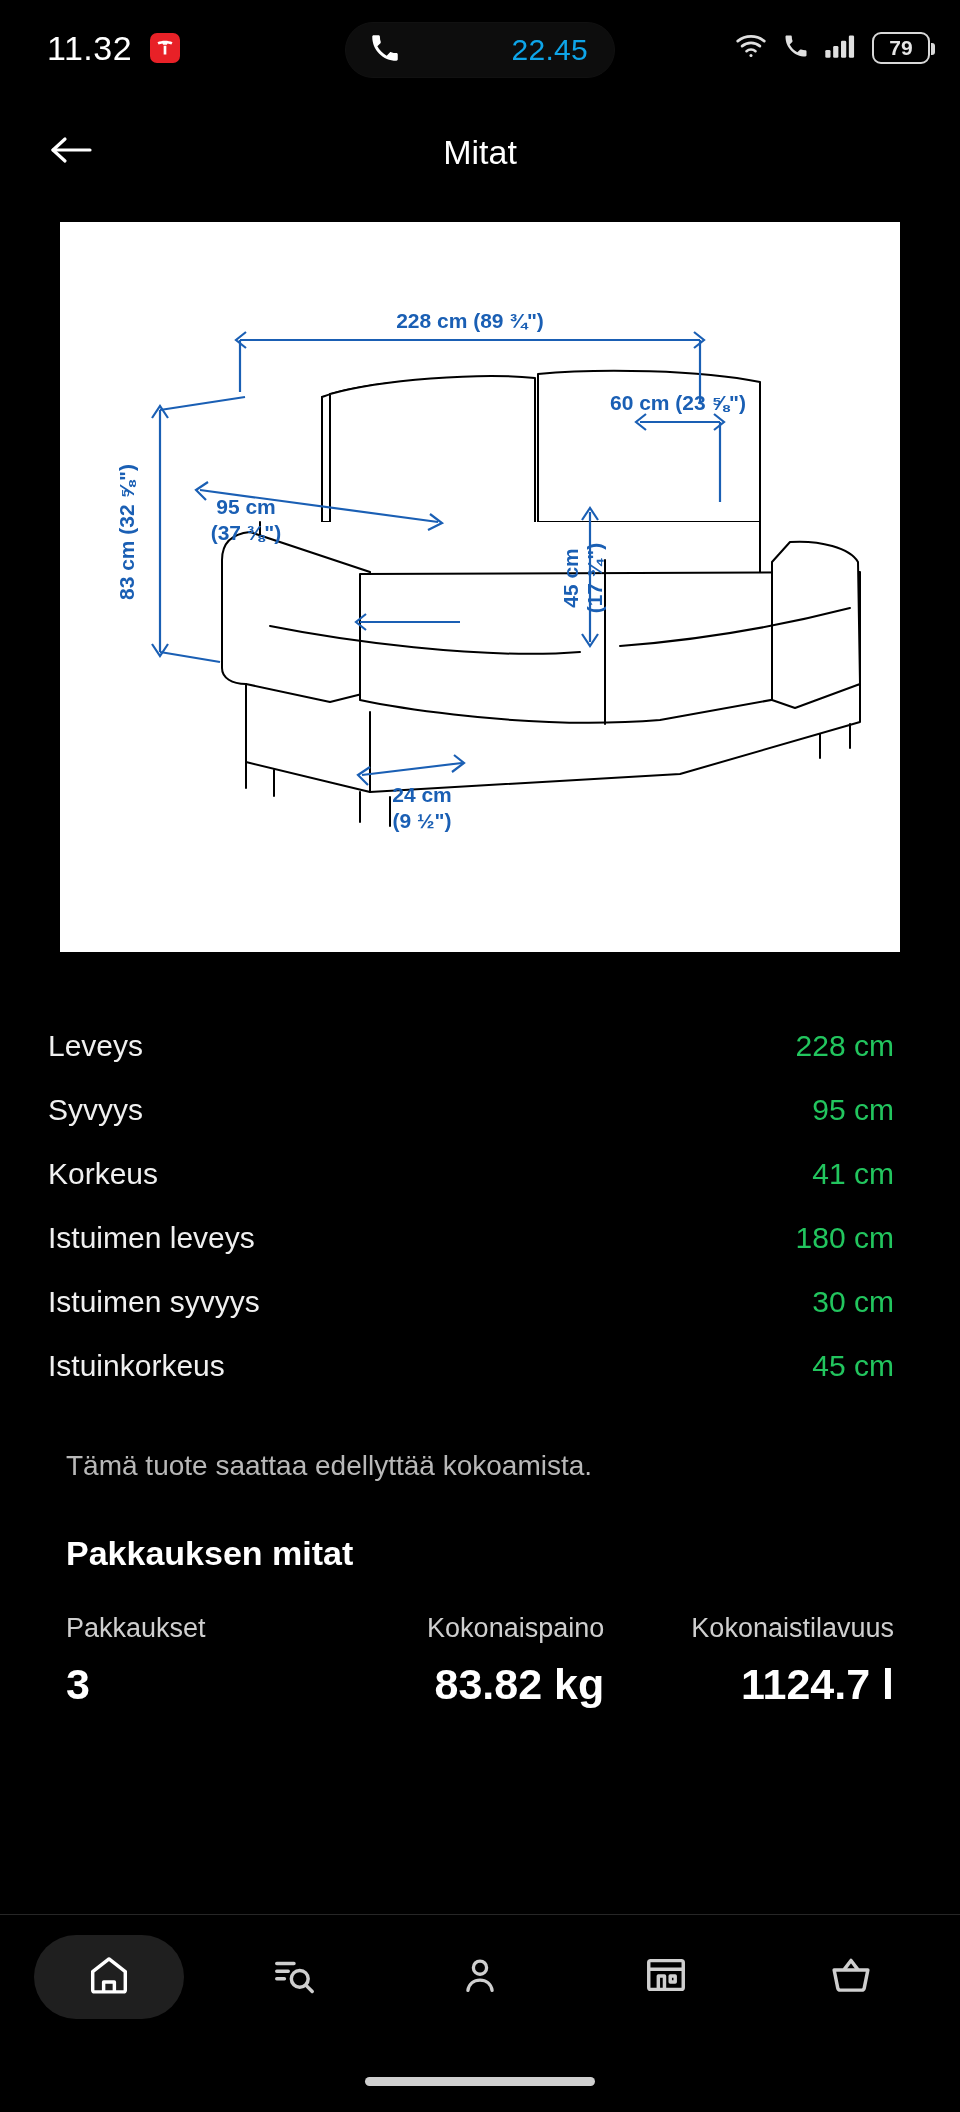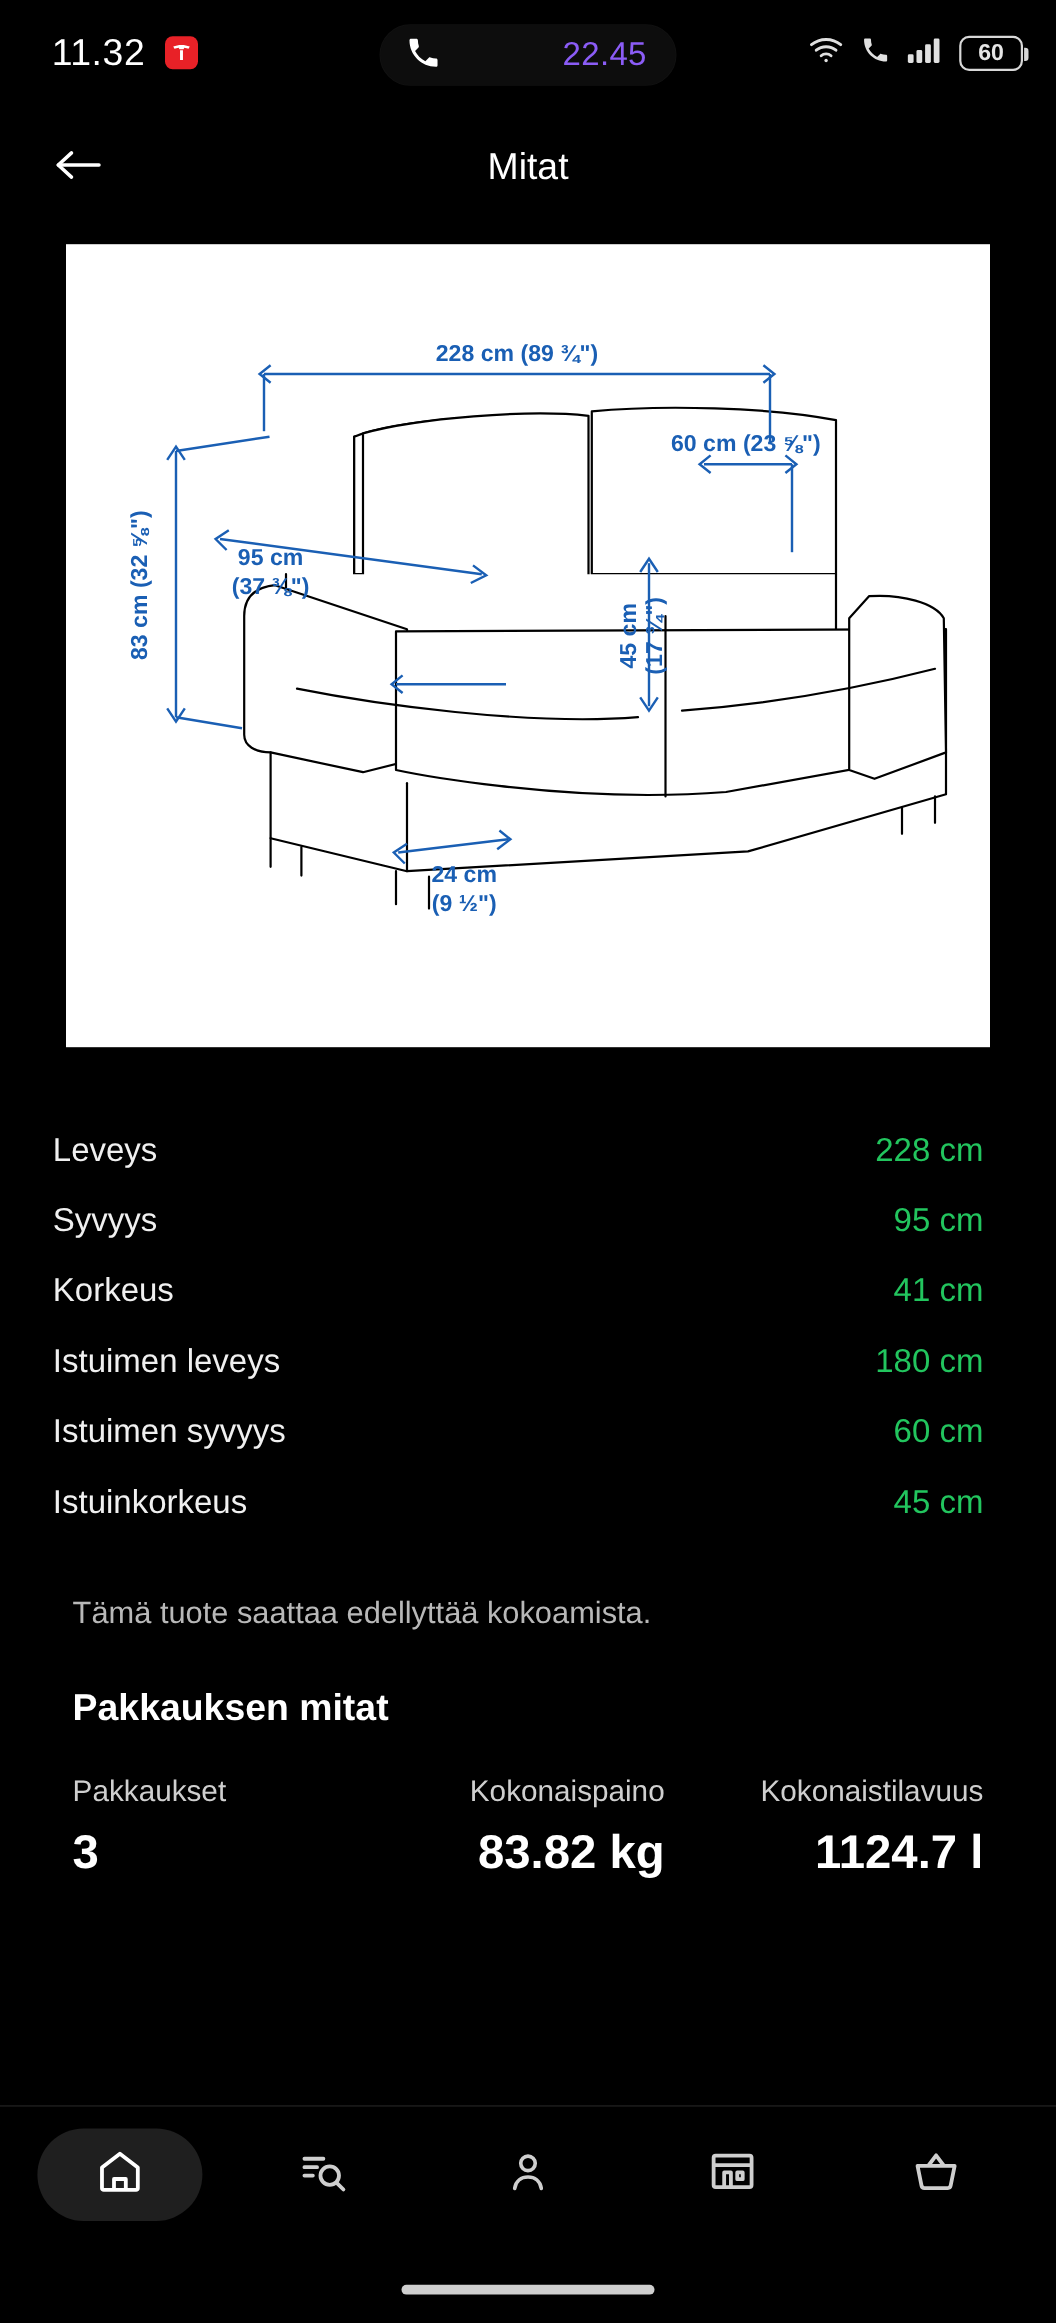--- a/index.html
+++ b/index.html
@@ -55,21 +55,21 @@
     border-radius: 28px;
     display: flex;
     align-items: center;
     justify-content: space-between;
     padding: 0 26px 0 22px;
     gap: 18px;
     border: 1px solid #111;
   }
   .pill-time {
     font-size: 30px;
-    color: #8b5cf6;
+    color: #0ea5e9;
     letter-spacing: 0.3px;
   }
 
   .status-right {
     position: absolute;
     right: 30px;
     top: 50%;
     transform: translateY(-50%);
     display: flex;
     align-items: center;
@@ -257,21 +257,21 @@
       </span>
       <span>
         <svg width="34" height="28" viewBox="0 0 26 20" fill="#e0e0e0">
           <rect x="1" y="13" width="4" height="6" rx="1"></rect>
           <rect x="7" y="10" width="4" height="9" rx="1"></rect>
           <rect x="13" y="6" width="4" height="13" rx="1"></rect>
           <rect x="19" y="2" width="4" height="17" rx="1"></rect>
         </svg>
       </span>
       <span class="battery">
-        <span>60</span>
+        <span>79</span>
       </span>
     </div>
   </div>
 
   <div class="header">
     <div class="back-btn">
       <span>
         <svg width="46" height="38" viewBox="0 0 46 38" fill="none" stroke="#ffffff" stroke-width="3.2" stroke-linecap="round" stroke-linejoin="round">
           <path d="M42 19H5"></path>
           <path d="M17 8L5 19l12 11"></path>
@@ -388,21 +388,21 @@
     <div class="spec-row">
       <span class="spec-label">Korkeus</span>
       <span class="spec-value">41 cm</span>
     </div>
     <div class="spec-row">
       <span class="spec-label">Istuimen leveys</span>
       <span class="spec-value">180 cm</span>
     </div>
     <div class="spec-row">
       <span class="spec-label">Istuimen syvyys</span>
-      <span class="spec-value">60 cm</span>
+      <span class="spec-value">30 cm</span>
     </div>
     <div class="spec-row">
       <span class="spec-label">Istuinkorkeus</span>
       <span class="spec-value">45 cm</span>
     </div>
   </div>
 
   <div class="note">Tämä tuote saattaa edellyttää kokoamista.</div>
 
   <div class="pkg-title">Pakkauksen mitat</div>

